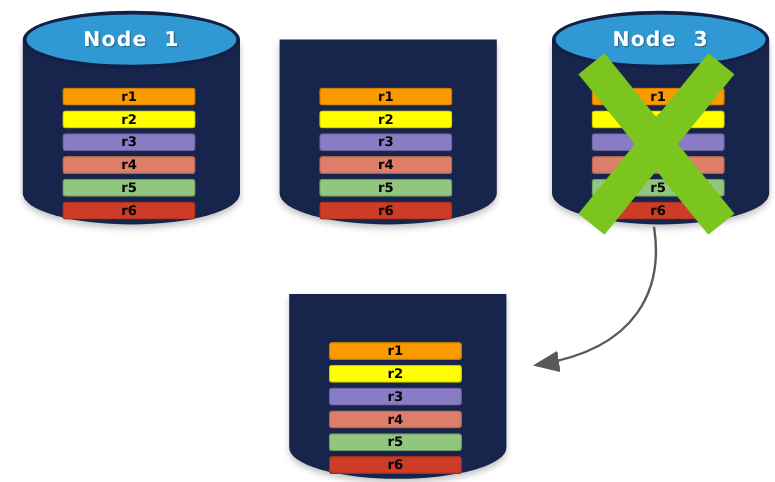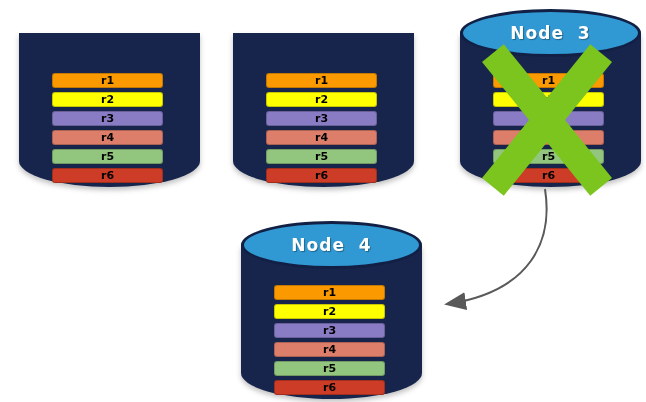--- a/index.html
+++ b/index.html
@@ -101,20 +101,23 @@
     pointer-events: none;
   }
 </style>
 </head>
 <body>
 
 <div id="canvas">
 
   <div class="node node1">
     <div class="cyl-body" style="background: rgb(23, 37, 77);"></div>
+    <div class="cyl-top" style="background: rgb(48, 153, 211); border-color: rgb(18, 32, 69);">
+      <span class="node-title" style="color: rgb(255, 255, 255);">Node 1</span>
+    </div>
     <div class="rows">
       <div class="row" style="background: rgb(250, 154, 0);">r1</div>
       <div class="row" style="background: rgb(255, 255, 0);">r2</div>
       <div class="row" style="background: rgb(138, 124, 196);">r3</div>
       <div class="row" style="background: rgb(221, 126, 107);">r4</div>
       <div class="row" style="background: rgb(146, 198, 126);">r5</div>
       <div class="row" style="background: rgb(204, 60, 38);">r6</div>
     </div>
   </div>
 
@@ -144,23 +147,20 @@
       <div class="row" style="background: rgb(204, 60, 38);">r6</div>
     </div>
     <div class="x-mark">
       <div class="x-bar a" style="background: rgb(124, 197, 30);"></div>
       <div class="x-bar b" style="background: rgb(124, 197, 30);"></div>
     </div>
   </div>
 
   <div class="node node4">
     <div class="cyl-body" style="background: rgb(23, 37, 77);"></div>
-    <div class="cyl-top" style="background: rgb(48, 153, 211); border-color: rgb(18, 32, 69);">
-      <span class="node-title" style="color: rgb(255, 255, 255);">Node 4</span>
-    </div>
     <div class="rows">
       <div class="row" style="background: rgb(250, 154, 0);">r1</div>
       <div class="row" style="background: rgb(255, 255, 0);">r2</div>
       <div class="row" style="background: rgb(138, 124, 196);">r3</div>
       <div class="row" style="background: rgb(221, 126, 107);">r4</div>
       <div class="row" style="background: rgb(146, 198, 126);">r5</div>
       <div class="row" style="background: rgb(204, 60, 38);">r6</div>
     </div>
   </div>
 

